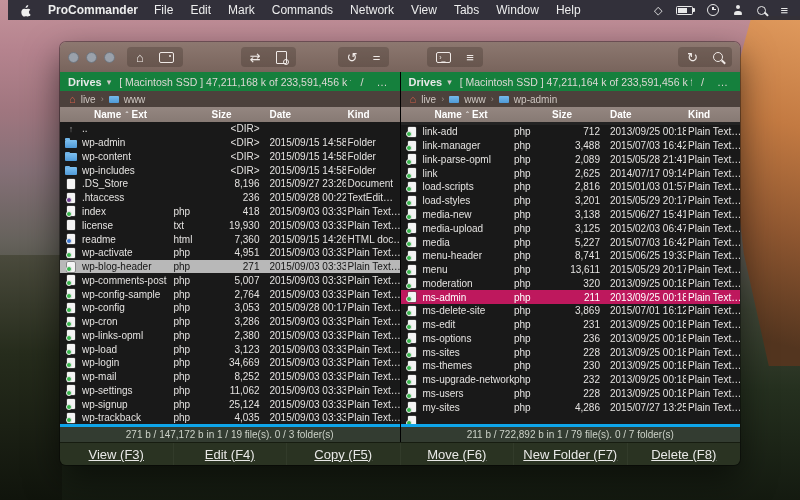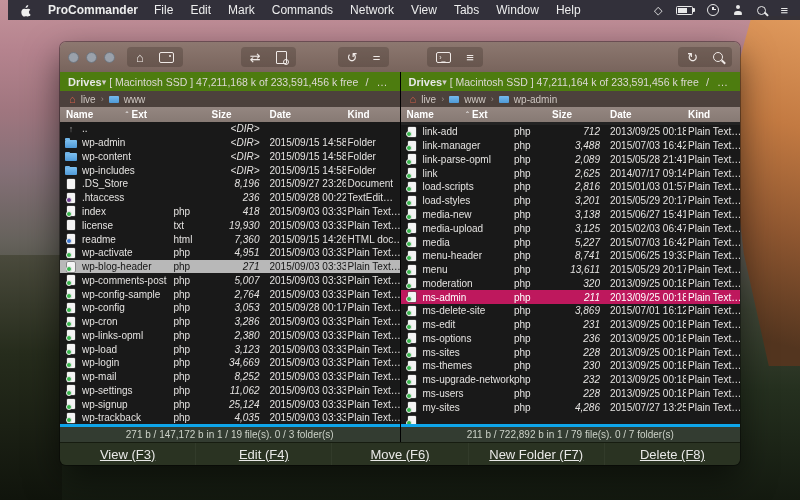--- a/index.html
+++ b/index.html
@@ -56,56 +56,56 @@
   .pgs{width:9px;height:11px;border:1.2px solid #f0eae7;border-radius:1px;position:relative;}
   .pgs::after{content:"";width:4px;height:4px;border:1.2px solid #f0eae7;border-radius:50%;position:absolute;right:-3px;bottom:-2px;}
   .term{width:15px;height:11px;border:1.2px solid #f0eae7;border-radius:2px;color:#f0eae7;
         font-size:7px;line-height:10px;padding-left:2px;box-sizing:border-box;}
   .mag-t{width:8px;height:8px;border:1.6px solid #f0eae7;border-radius:50%;position:relative;}
   .mag-t::after{content:"";position:absolute;width:5px;height:1.8px;background:#f0eae7;transform:rotate(45deg);right:-4px;bottom:-2px;}
   
   .panes{flex:1;display:flex;background:#191919;min-height:0;}
   .pane{flex:1;display:flex;flex-direction:column;min-width:0;}
   .pane.right{border-left:1px solid #000;}
-  .drivebar{height:19px;min-height:19px;background:#4d7c0f;display:flex;align-items:center;
-    padding:0 8px;font-size:11px;color:#e8e8e8;box-sizing:border-box;}
+  .drivebar{height:19px;min-height:19px;background:#15803d;display:flex;align-items:center;
+    gap:5px;padding:0 8px;font-size:11px;color:#e8e8e8;box-sizing:border-box;}
   .drives-lbl{font-weight:bold;}
   .caret{font-size:9px;color:#cfcac7;}
   .vol-info{flex:1;white-space:nowrap;overflow:hidden;font-size:10.5px;color:#ddd8d5;margin-left:3px;}
   .root-btn,.more-btn{color:#d8d3d0;font-size:11px;padding:0 4px;cursor:default;}
   .crumbbar{height:16px;min-height:16px;background:#4c413c;display:flex;align-items:center;
     gap:5px;padding:0 9px;font-size:10px;color:#cfc8c3;box-sizing:border-box;}
   .home-ico{color:#cf5f4a;font-size:11px;line-height:1;}
   .crumb-sep{color:#9a918c;font-size:9px;}
   .mini-folder{width:10px;height:7px;background:linear-gradient(#74b9ec,#4f9ad8);border-radius:1px;display:inline-block;}
   .crumbflow{display:flex;align-items:center;gap:5px;}
   .colheader{height:15px;min-height:15px;background:linear-gradient(#948680,#877a74);
     display:flex;align-items:center;font-size:10px;font-weight:bold;color:#fff;box-sizing:border-box;}
-  .colheader .h-name{flex:1;padding-left:6px;display:flex;justify-content:space-between;align-items:center;min-width:0;}
+  .colheader .h-name{flex:1;padding-left:34px;display:flex;justify-content:space-between;align-items:center;min-width:0;}
   .sortmark{font-size:9px;font-weight:normal;color:#f0f0f0;padding-right:3px;}
   .h-ext{width:38px;}.h-size{width:52px;padding-left:42px;}.h-date{width:82px;padding-left:6px;box-sizing:border-box;}
   .h-kind{width:54px;padding-left:2px;box-sizing:border-box;}
   .filelist{flex:1;overflow:hidden;background:#191919;}
   .row{height:13.77px;display:flex;align-items:center;font-size:10px;color:#e4e2e0;cursor:default;}
   .row.sel{background:#b8b8b8;color:#141414;}
   .row.cursor{background:#be185d;color:#fff;}
   .ficon{width:22px;min-width:22px;height:100%;position:relative;display:flex;align-items:center;justify-content:center;}
   .ficon.up::before{content:"↑";color:#9a9a9a;font-size:9px;font-weight:bold;}
   .ficon.folder::before{content:"";width:12px;height:8px;background:linear-gradient(#7ec0ef,#4f9ad8);border-radius:1px;display:block;margin-top:2px;}
   .ficon.folder::after{content:"";position:absolute;width:5px;height:2px;background:#6fb4e8;top:2.5px;left:5px;border-radius:1px 1px 0 0;}
   .ficon.doc::before,.ficon.php::before,.ficon.html::before,.ficon.conf::before{
     content:"";width:8px;height:10px;background:#f4f4f4;border-radius:1px;display:block;box-shadow:0 0 0 .5px #555;}
   .ficon.php::after,.ficon.html::after,.ficon.conf::after{
     content:"";position:absolute;width:6px;height:6px;border-radius:50%;left:5.5px;bottom:1.5px;border:1px solid #e8e8e8;box-sizing:border-box;}
   .ficon.php::after{background:#35b44a;}
   .ficon.html::after{background:#3b77d2;}
   .ficon.conf::after{background:#6a3b8f;}
   .cell-n{flex:1;white-space:nowrap;overflow:hidden;min-width:0;}
   .cell-e{width:38px;white-space:nowrap;overflow:hidden;}
-  .cell-s{width:52px;text-align:right;padding-right:4px;box-sizing:border-box;white-space:nowrap;font-style:italic;}
+  .cell-s{width:52px;text-align:right;padding-right:4px;box-sizing:border-box;white-space:nowrap;}
   .cell-d{width:82px;padding-left:6px;box-sizing:border-box;white-space:nowrap;overflow:hidden;}
   .cell-k{width:54px;padding-left:2px;box-sizing:border-box;white-space:nowrap;overflow:hidden;}
   .partial-top{height:3px;background:#232323;}
   .statusbar{height:18px;min-height:18px;background:#333c31;border-top:3px solid #0ea5e9;
     display:flex;align-items:center;justify-content:center;font-size:10px;color:#ccd2c8;box-sizing:border-box;}
   
   .fnbar{height:22px;min-height:22px;background:#2a3322;border-top:1px solid #161c10;display:flex;}
   .fnbtn{flex:1;display:flex;align-items:center;justify-content:center;color:#e9e9e7;
     font-size:13px;cursor:default;border-right:1px solid rgba(255,255,255,.04);text-decoration:underline;}
   .fnbtn:last-child{border-right:none;}
@@ -652,17 +652,18 @@
       <div class="statusbar">
         <span>211 b / 722,892 b in 1 / 79 file(s).  0 / 7 folder(s)</span>
       </div>
     </div>
   </div>
 
   <div class="fnbar">
 
   <div class="fnbtn">View (F3)</div>
       <div class="fnbtn">Edit (F4)</div>
+      <div class="fnbtn">Copy (F5)</div>
       <div class="fnbtn">Move (F6)</div>
       <div class="fnbtn">New Folder (F7)</div>
       <div class="fnbtn">Delete (F8)</div>
     </div>
 </div>
 
 </body></html>

